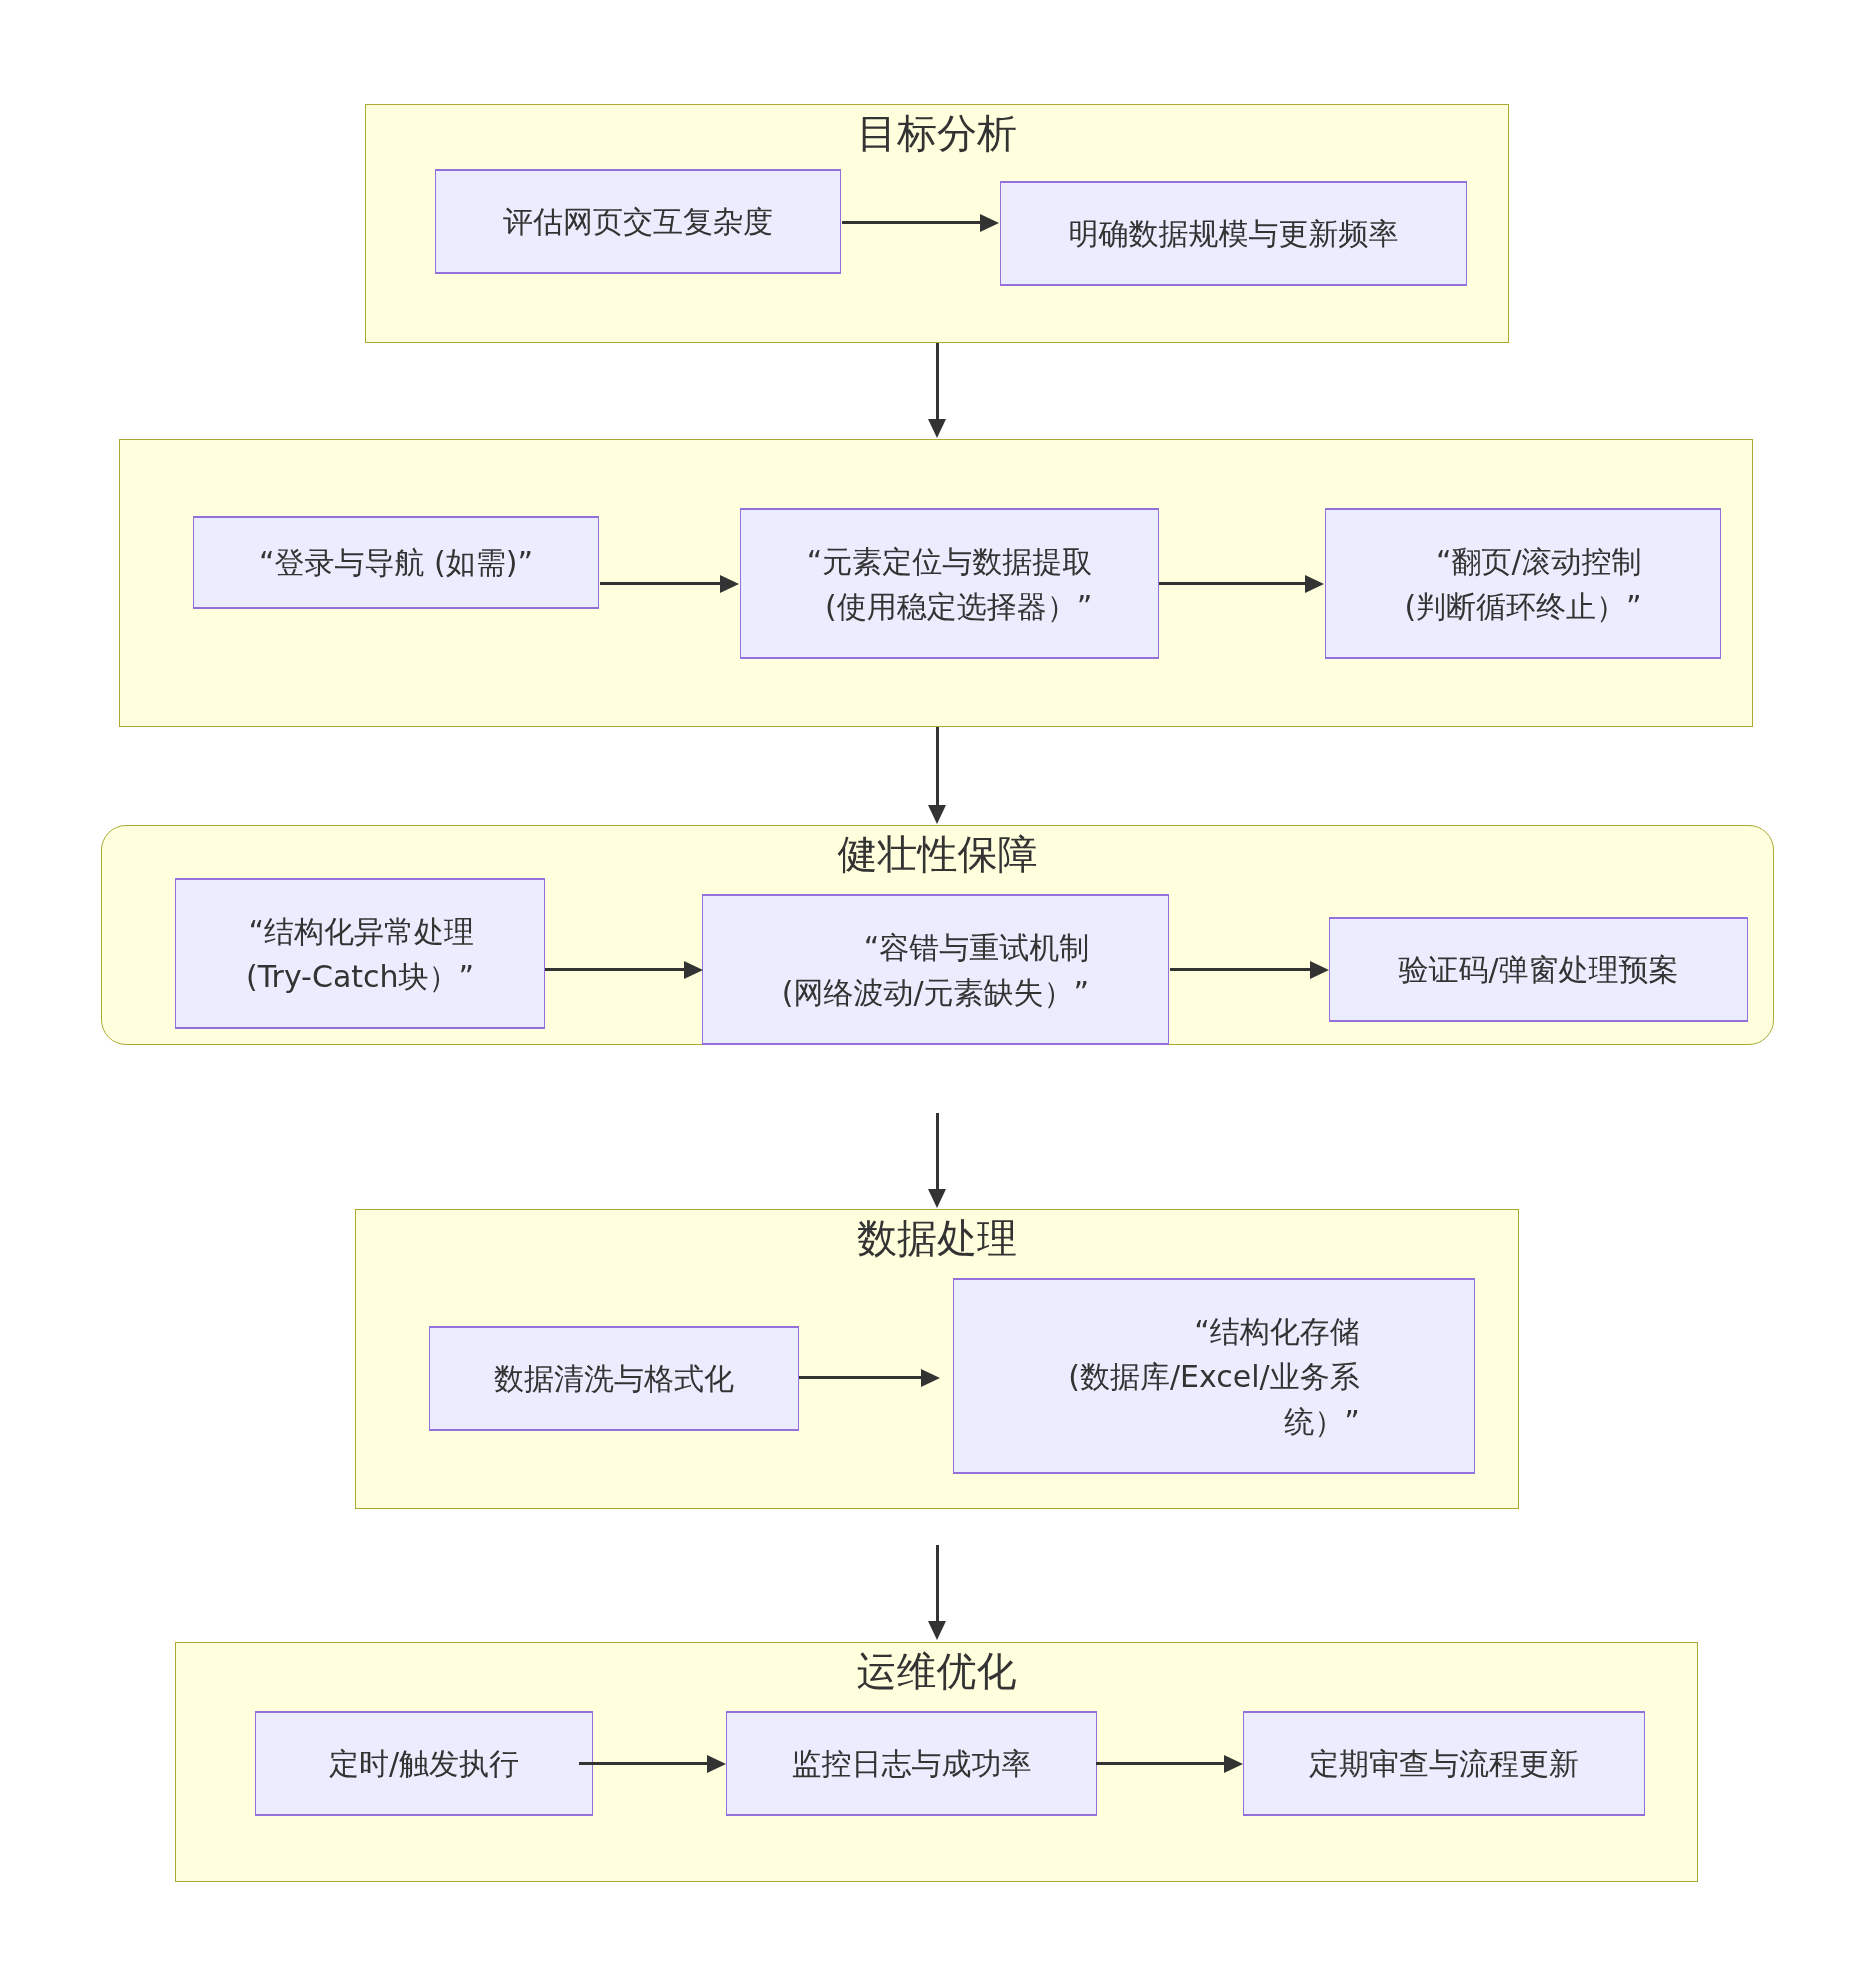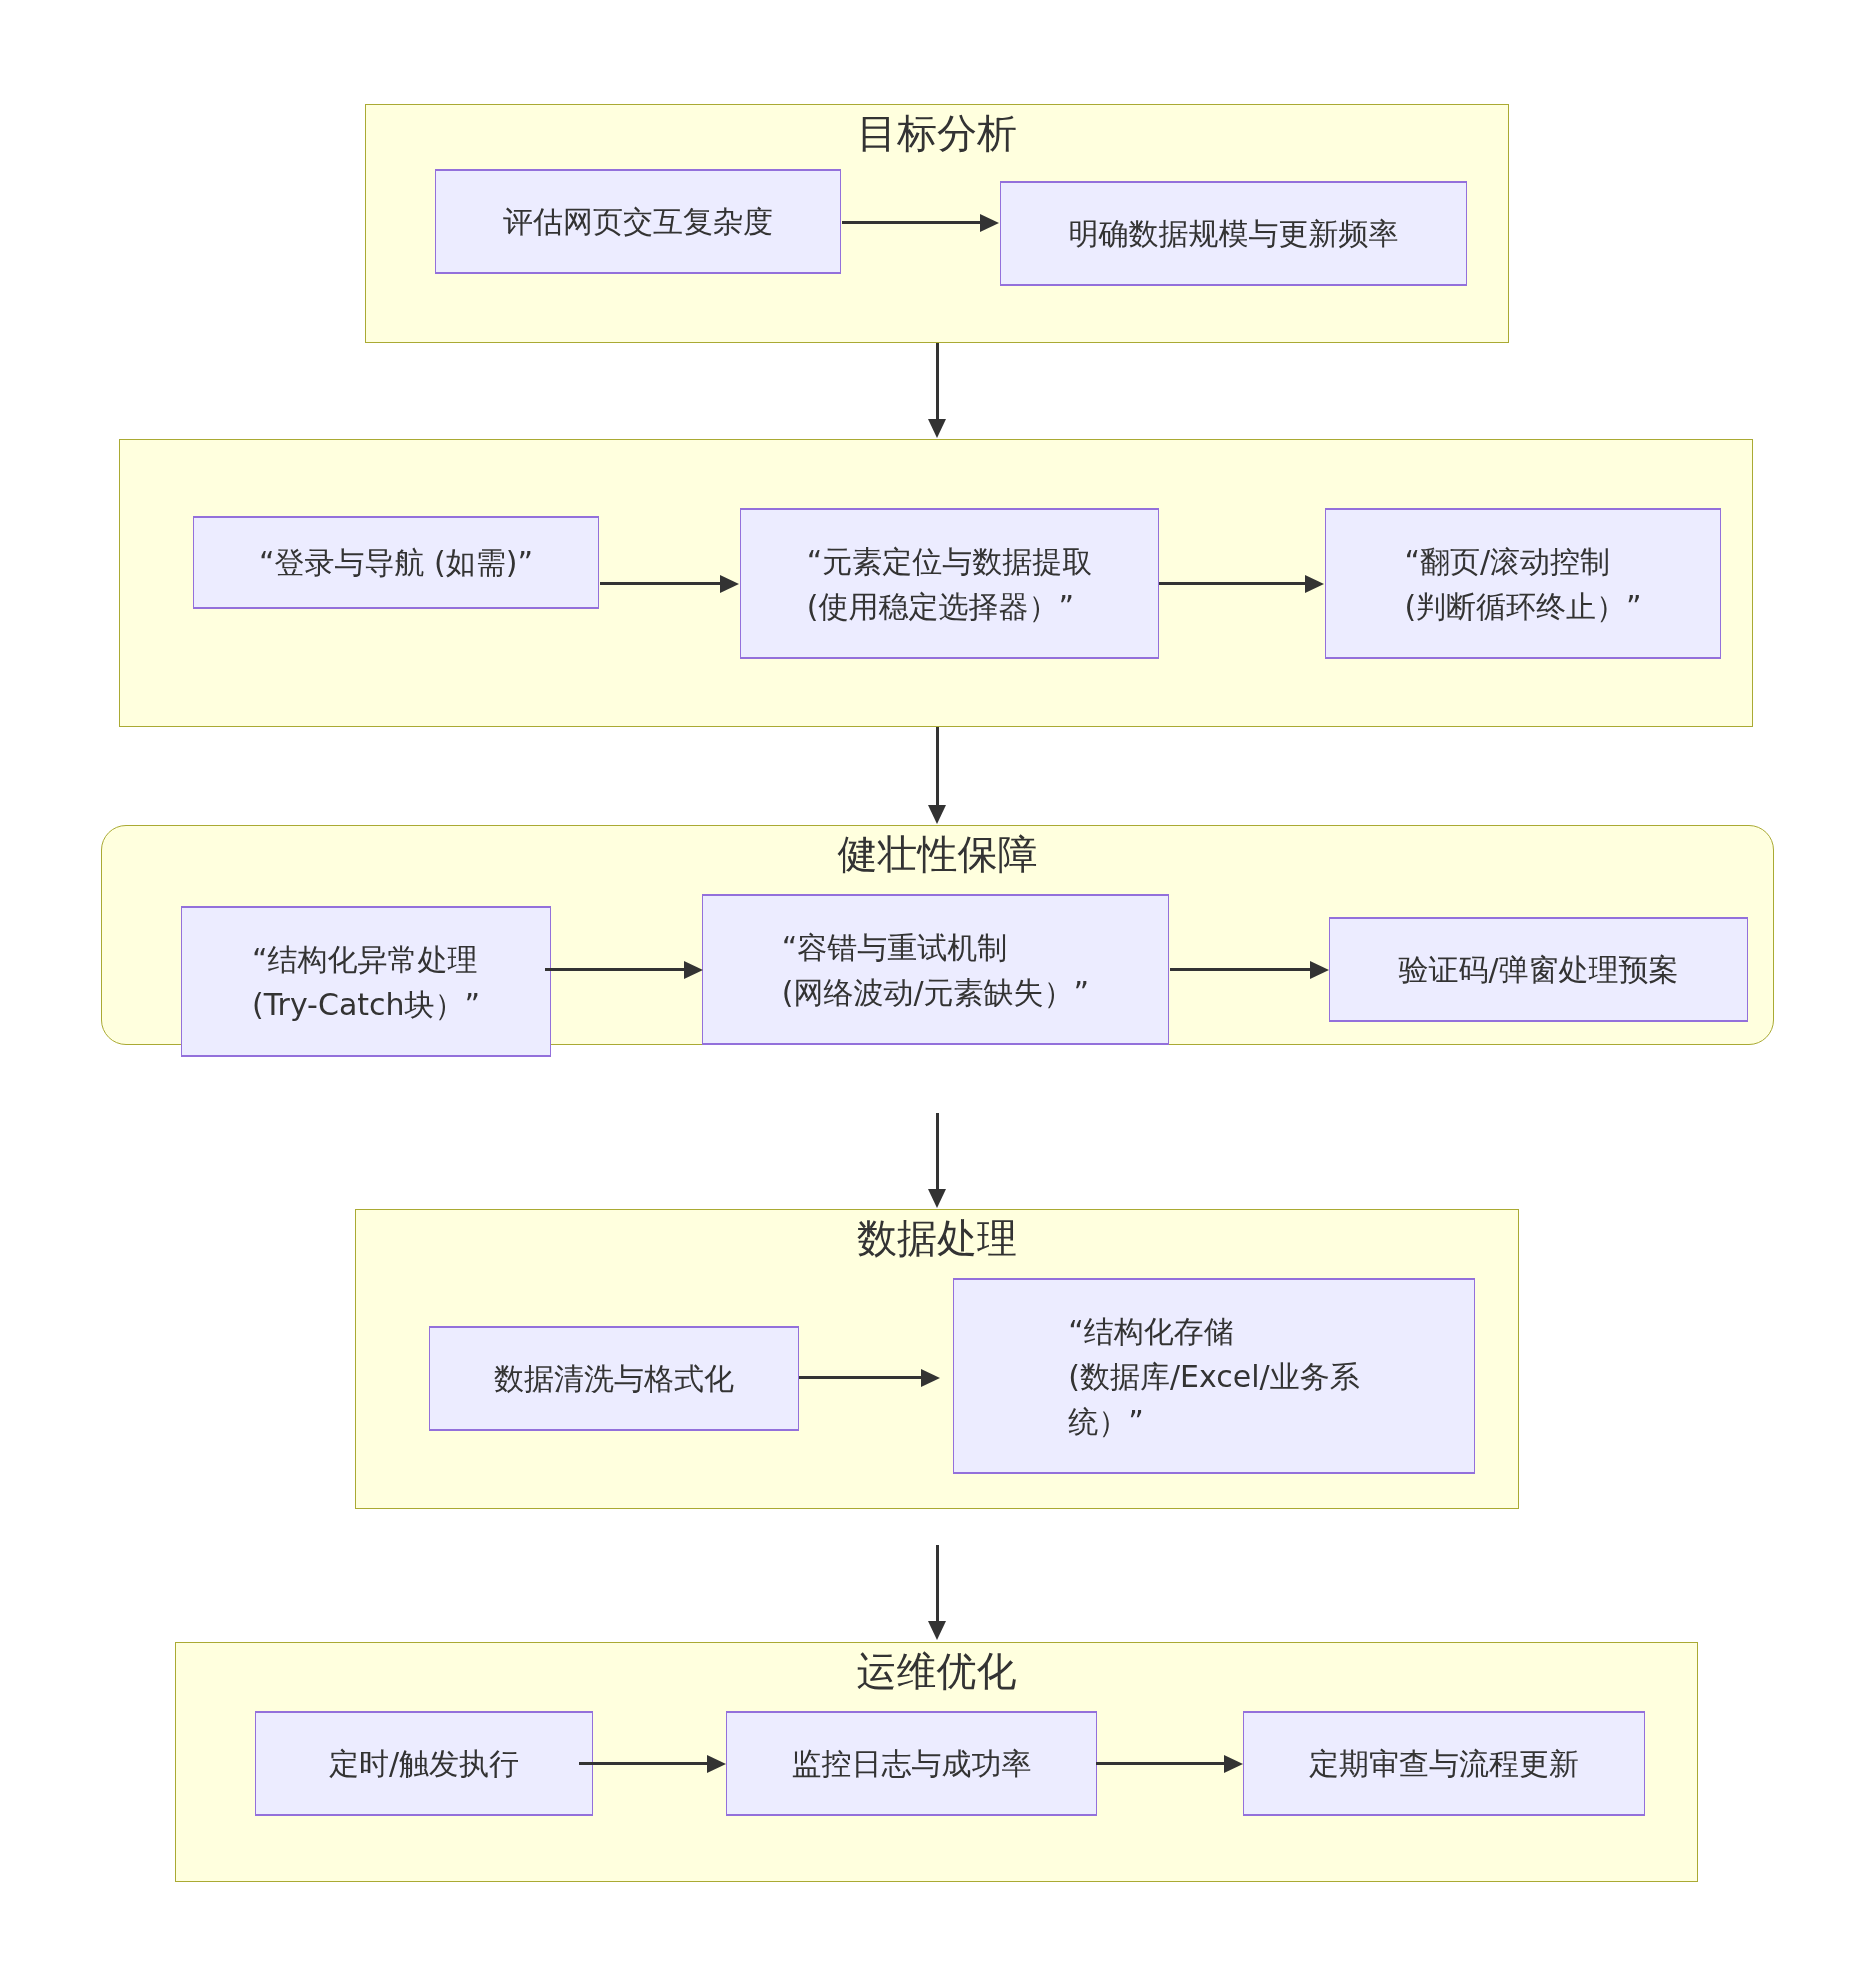--- a/index.html
+++ b/index.html
@@ -27,21 +27,21 @@
   .node {
     position:absolute;
     background:#ececff;
     border:1.3px solid #9370db;
     border-top-width:2.6px;
     border-bottom-width:2.6px;
     box-sizing:border-box;
     display:flex;
     align-items:center;
     justify-content:center;
-    text-align:left;
+    text-align:right;
     font-size:30px;
     line-height:45px;
     white-space:pre-line;
     padding:0 29px;
   }
   .arrow-h {
     position:absolute;
     height:3.2px;
     background:#333333;
   }
@@ -100,21 +100,21 @@
       <span class="head"></span>
     </div>
   </div>
 
   <div class="arrow-v" style="left:936px; top:727px; height:79px;">
     <span class="head"></span>
   </div>
 
   <div class="section" style="left:101px; top:825px; width:1673px; height:220px;border-radius:25px;">
     <div class="section-title">健壮性保障</div>
-    <div class="node" style="left:73px; top:80px; width:370px; height:151px;margin-left:6px;">“结构化异常处理
+    <div class="node" style="left:73px; top:52px; width:370px; height:151px;">“结构化异常处理
 (Try-Catch块）”</div>
     <div class="node" style="left:600px; top:68px; width:467px; height:151px;">“容错与重试机制
 (网络波动/元素缺失）”</div>
     <div class="node" style="left:1227px; top:91px; width:419px; height:105px;">验证码/弹窗处理预案</div>
     <div class="arrow-h" style="left:443px; top:142px; width:140px;">
       <span class="head"></span>
     </div>
     <div class="arrow-h" style="left:1068px; top:142px; width:141px;">
       <span class="head"></span>
     </div>

